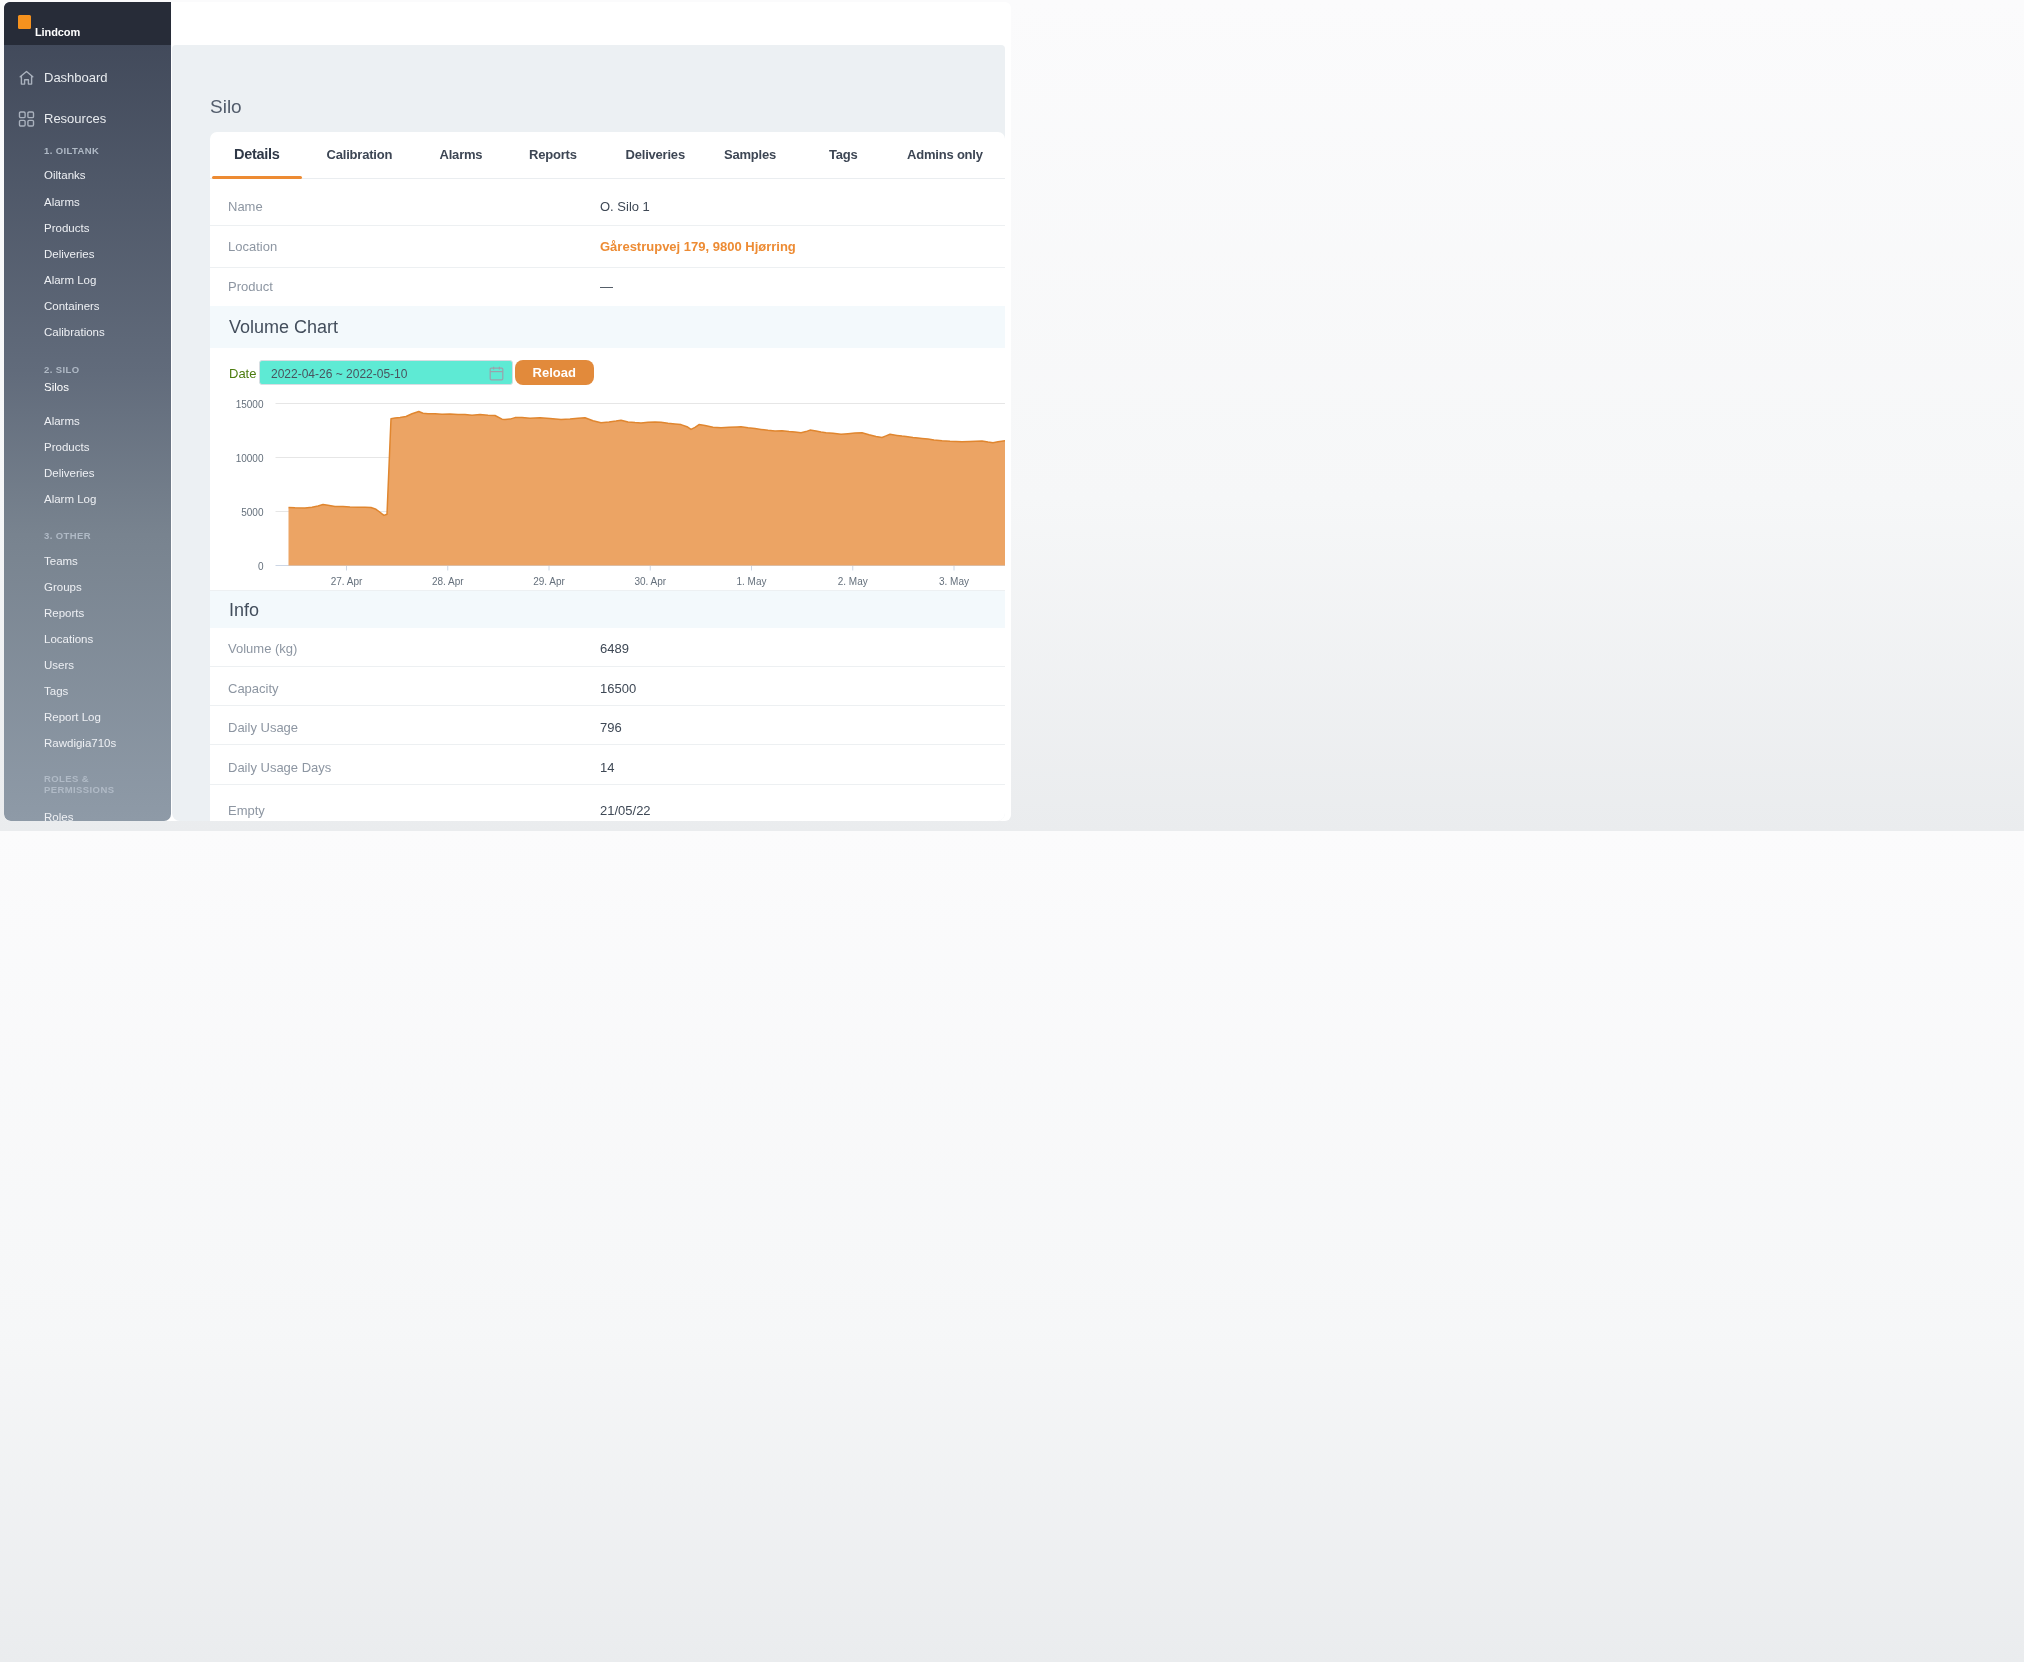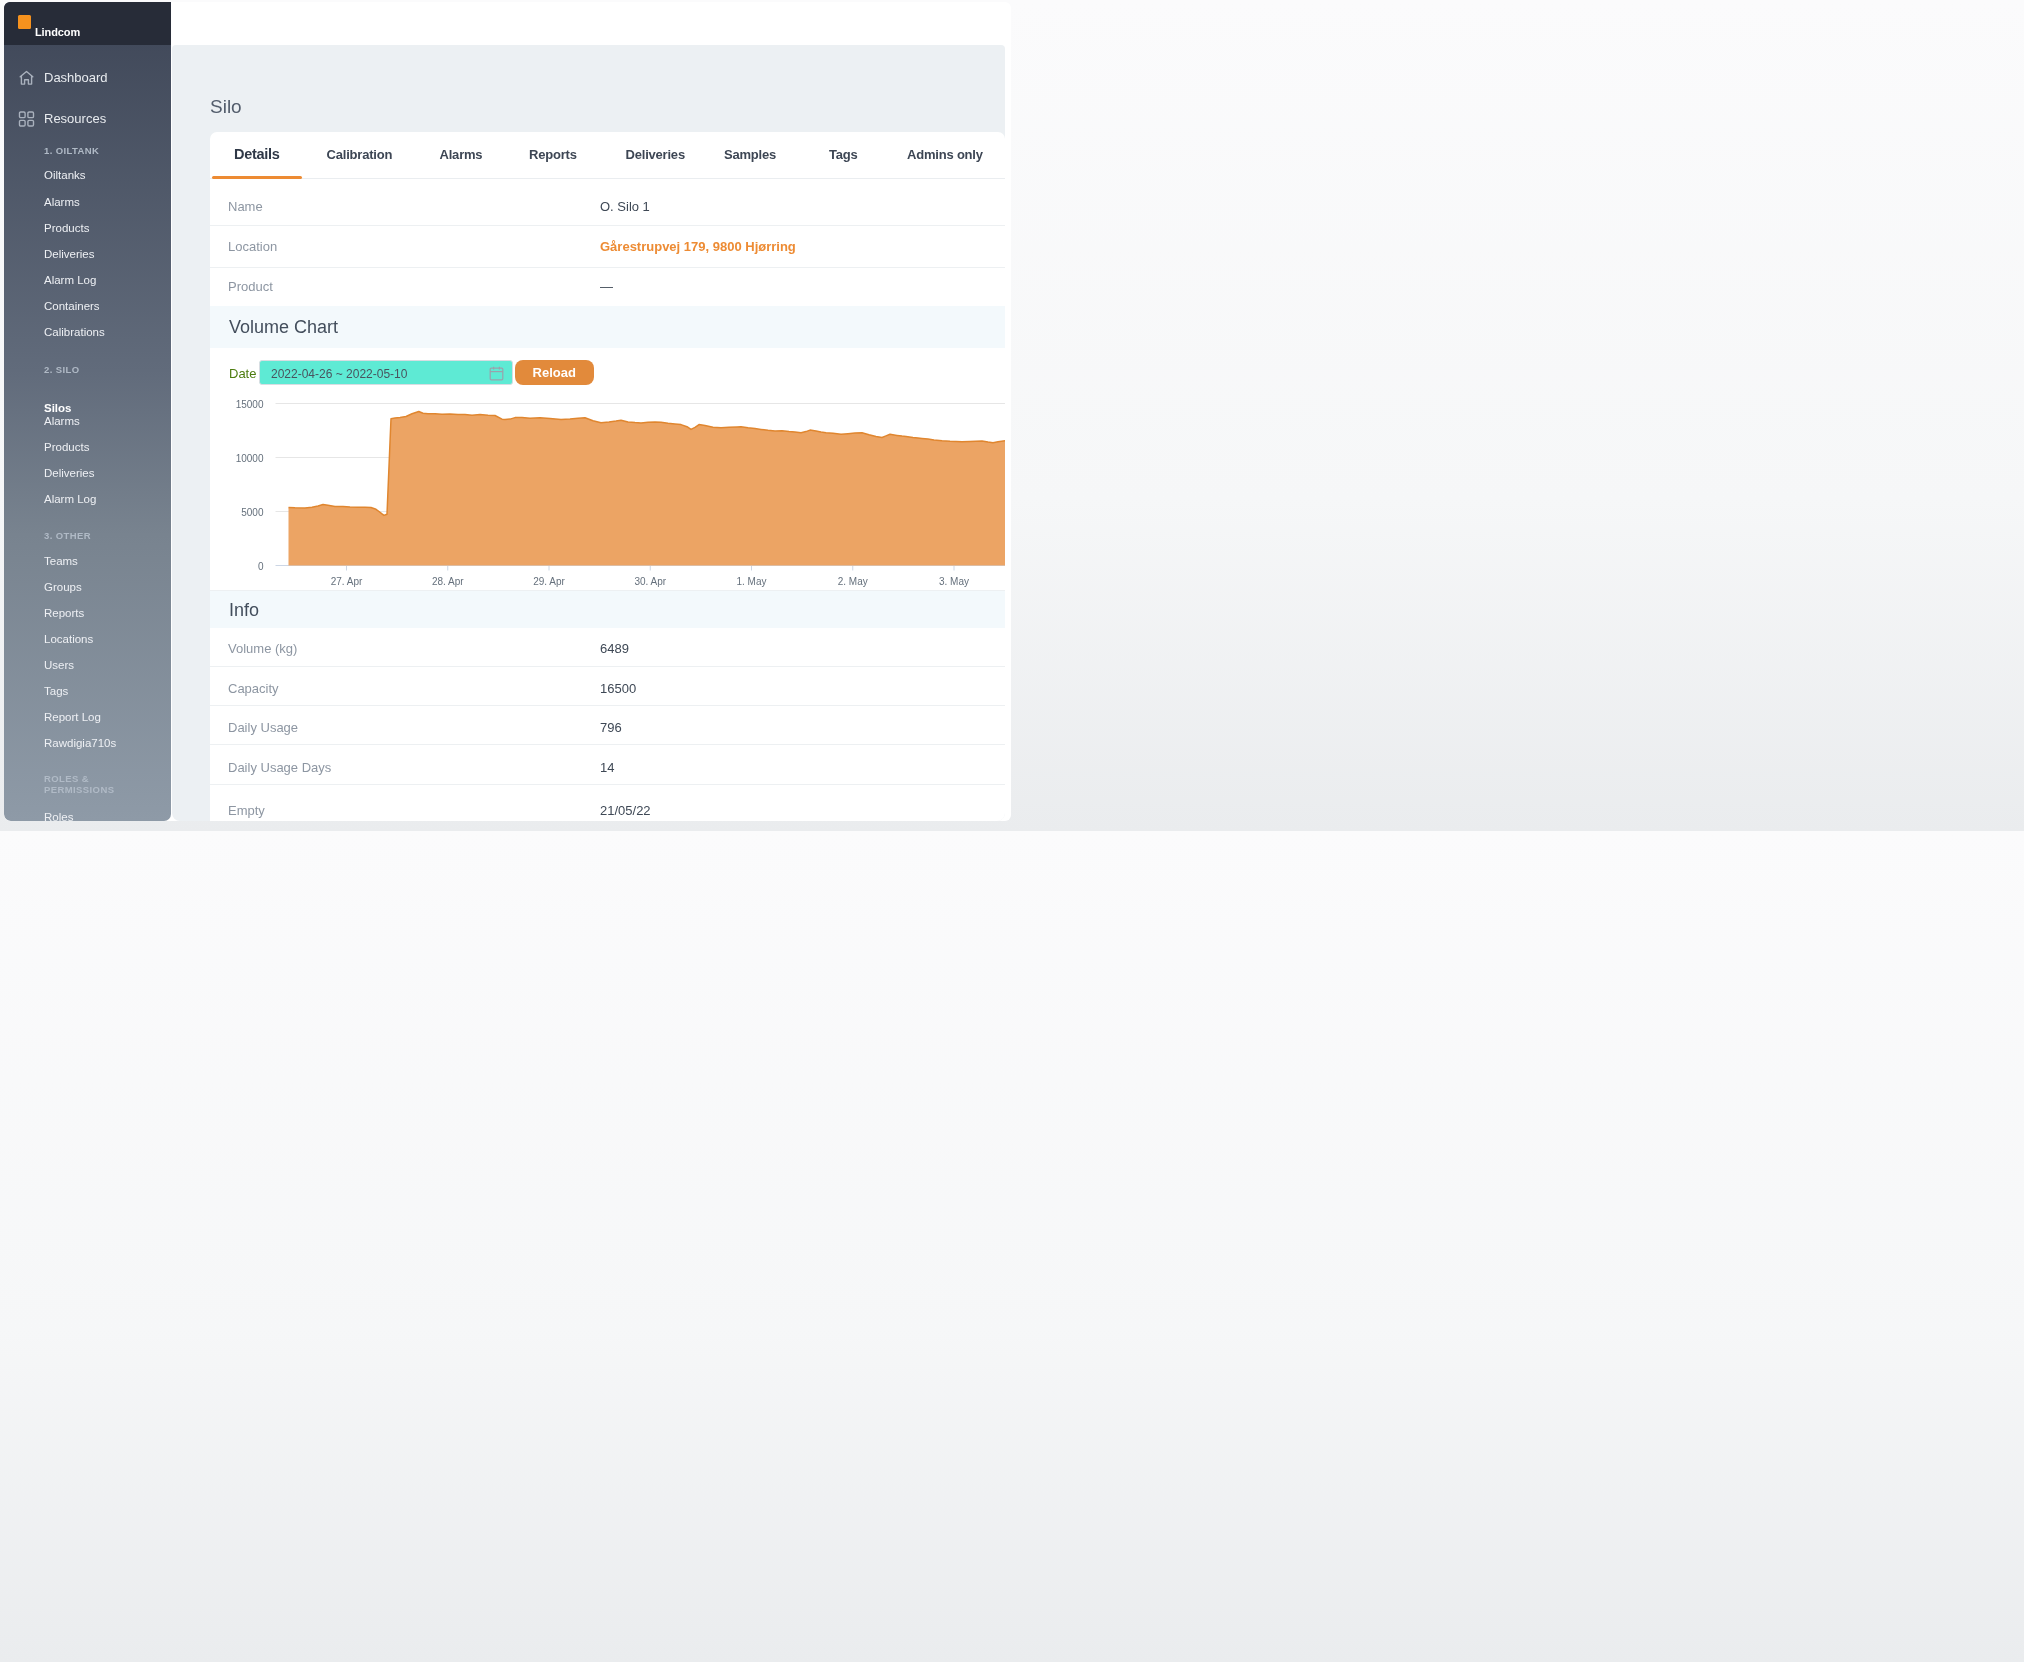--- a/index.html
+++ b/index.html
@@ -160,21 +160,21 @@
     <div class="nav-item" style="top:115.7px">Resources</div>
     <div class="nav-sec" style="top:148px">1. OILTANK</div>
     <div class="nav-sub" style="top:173.3px">Oiltanks</div>
     <div class="nav-sub" style="top:199.8px">Alarms</div>
     <div class="nav-sub" style="top:225.8px">Products</div>
     <div class="nav-sub" style="top:252px">Deliveries</div>
     <div class="nav-sub" style="top:278.1px">Alarm Log</div>
     <div class="nav-sub" style="top:304.3px">Containers</div>
     <div class="nav-sub" style="top:330.3px">Calibrations</div>
     <div class="nav-sec" style="top:366.7px">2. SILO</div>
-    <div class="nav-sub" style="top:406px;font-weight:bold;color:#fff">Silos</div>
+    <div class="nav-sub" style="top:385px;font-weight:normal;color:#fff">Silos</div>
     <div class="nav-sub" style="top:419.3px">Alarms</div>
     <div class="nav-sub" style="top:444.8px">Products</div>
     <div class="nav-sub" style="top:470.8px">Deliveries</div>
     <div class="nav-sub" style="top:497.3px">Alarm Log</div>
     <div class="nav-sec" style="top:533.2px">3. OTHER</div>
     <div class="nav-sub" style="top:558.8px">Teams</div>
     <div class="nav-sub" style="top:584.8px">Groups</div>
     <div class="nav-sub" style="top:610.8px">Reports</div>
     <div class="nav-sub" style="top:636.8px">Locations</div>
     <div class="nav-sub" style="top:662.8px">Users</div>

